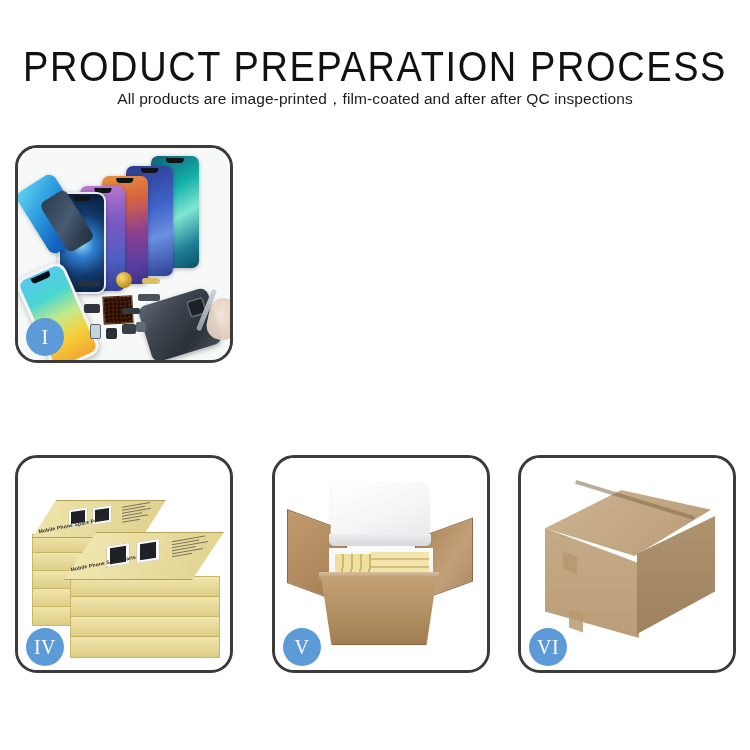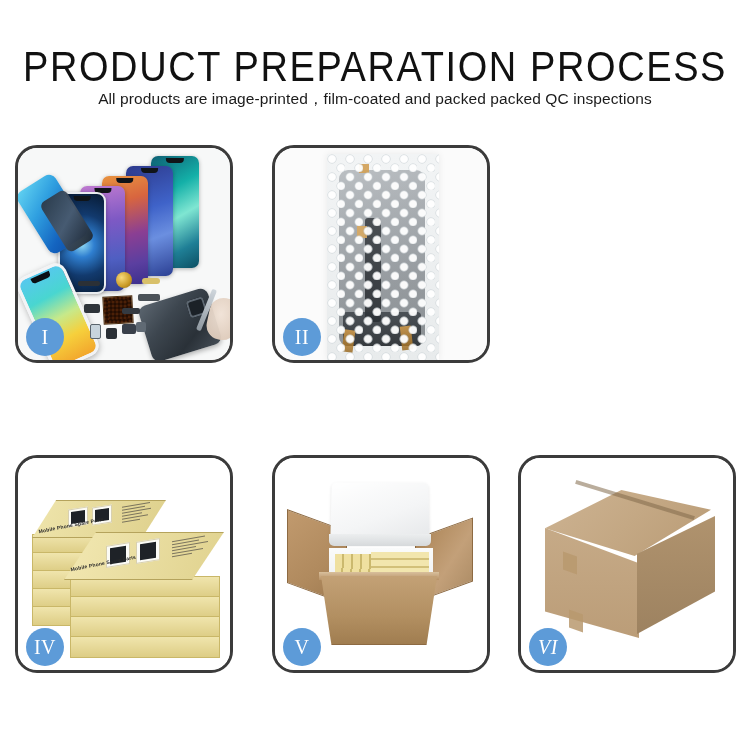--- a/index.html
+++ b/index.html
@@ -65,21 +65,21 @@
     z-index:40;
     letter-spacing:0.5px;
   }
 
   
   #p1{left:15px;top:145px;}
   #p2{left:272px;top:145px;}
   #p3{left:518px;top:145px;}
   #p4{left:15px;top:455px;}
   #p5{left:272px;top:455px;}
-  #p6{left:518px;top:455px;font-style:italic;}
+  #p6{left:518px;top:455px;}
 
   
   .p1bg{position:absolute;inset:0;background:#f7f8f8;}
   .ph{position:absolute;border-radius:7px;box-shadow:0 1px 4px rgba(0,0,0,.30);}
   
   .ph-e{left:133px;top:8px;width:48px;height:112px;
         background:linear-gradient(150deg,#0e5f74 0%,#14b0a8 32%,#7fe6d2 55%,#1f7f96 80%,#0c4f63 100%);}
   .ph-d{left:108px;top:18px;width:47px;height:110px;
         background:linear-gradient(160deg,#2d3a8c 0%,#3f63c9 40%,#6b8fe0 65%,#2b3f93 100%);}
   .ph-c{left:84px;top:28px;width:46px;height:108px;
@@ -245,21 +245,21 @@
   .k-tape2{position:absolute;left:48px;top:154px;width:14px;height:18px;
        background:#b8996f;opacity:.85;transform:skewY(19deg);}
 </style>
 </head>
 <body>
 
 <div id="page">
 
   <div class="header">
     <div class="title">PRODUCT PREPARATION PROCESS</div>
-    <div class="subtitle">All products are image-printed，film-coated and packed packed QC inspections</div>
+    <div class="subtitle">All products are image-printed，film-coated and after after QC inspections</div>
   </div>
 
   <div class="panel" id="p1">
     <div class="panel-inner">
       <div class="p1bg"></div>
       <div class="ph ph-e">
           <span class="notch"></span>
         </div>
       <div class="ph ph-d">
           <span class="notch"></span>
@@ -289,36 +289,20 @@
       <div class="part pF"></div>
       <div class="part pG"></div>
       <div class="part pI"></div>
       <div class="part pJ"></div>
       <div class="tweez"></div>
       <div class="hand"></div>
     </div>
     <div class="badge">I</div>
   </div>
 
-  <div class="panel" id="p2">
-    <div class="panel-inner">
-      <div class="p2bg"></div>
-      <div class="bag">
-        <div class="lcd"></div>
-        <div class="flex-strip"></div>
-        <div class="flex-bot"></div>
-        <div class="tan1"></div>
-        <div class="tan2"></div>
-        <div class="tan3"></div>
-        <div class="tan4"></div>
-        <div class="bag-bubbles"></div>
-      </div>
-    </div>
-    <div class="badge">II</div>
-  </div>
 
 
   <div class="panel" id="p4">
     <div class="panel-inner">
       <div class="p4bg"></div>
       <div class="stack">
 
         <div class="sfront" style="left:6px;top:52px;width:96px;height:18px;"></div>
         <div class="sfront" style="left:6px;top:70px;width:96px;height:18px;"></div>
         <div class="sfront" style="left:6px;top:88px;width:96px;height:18px;"></div>

